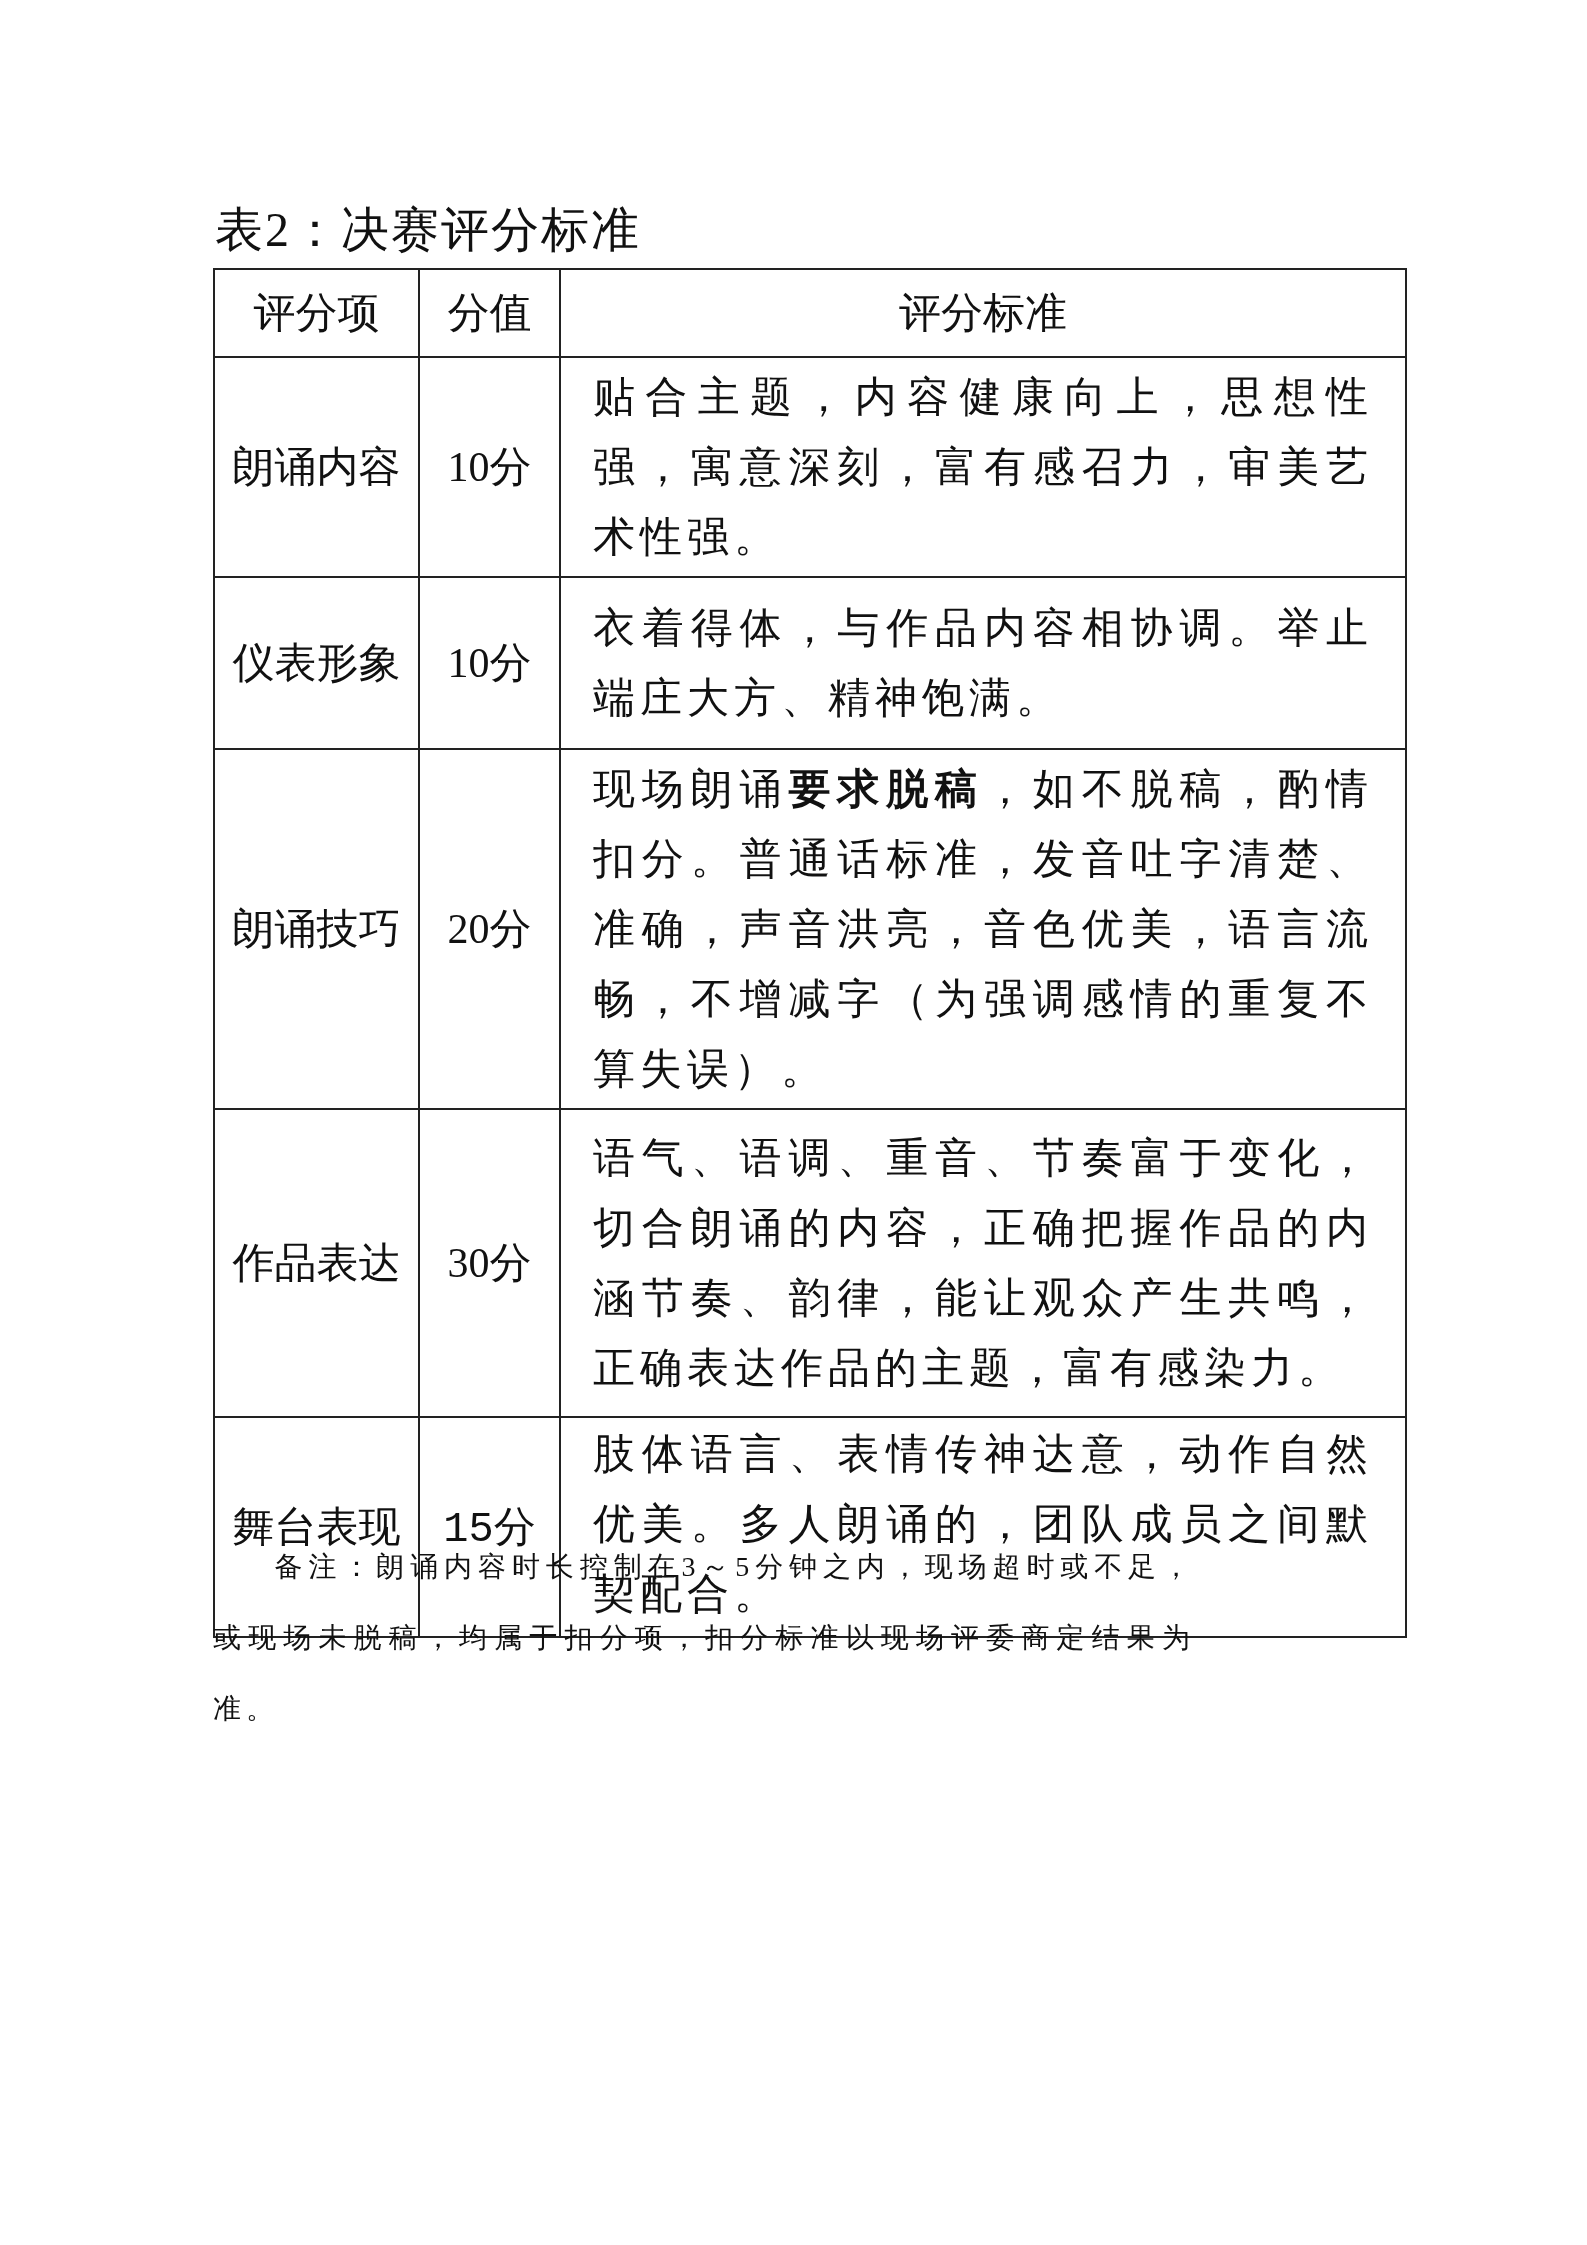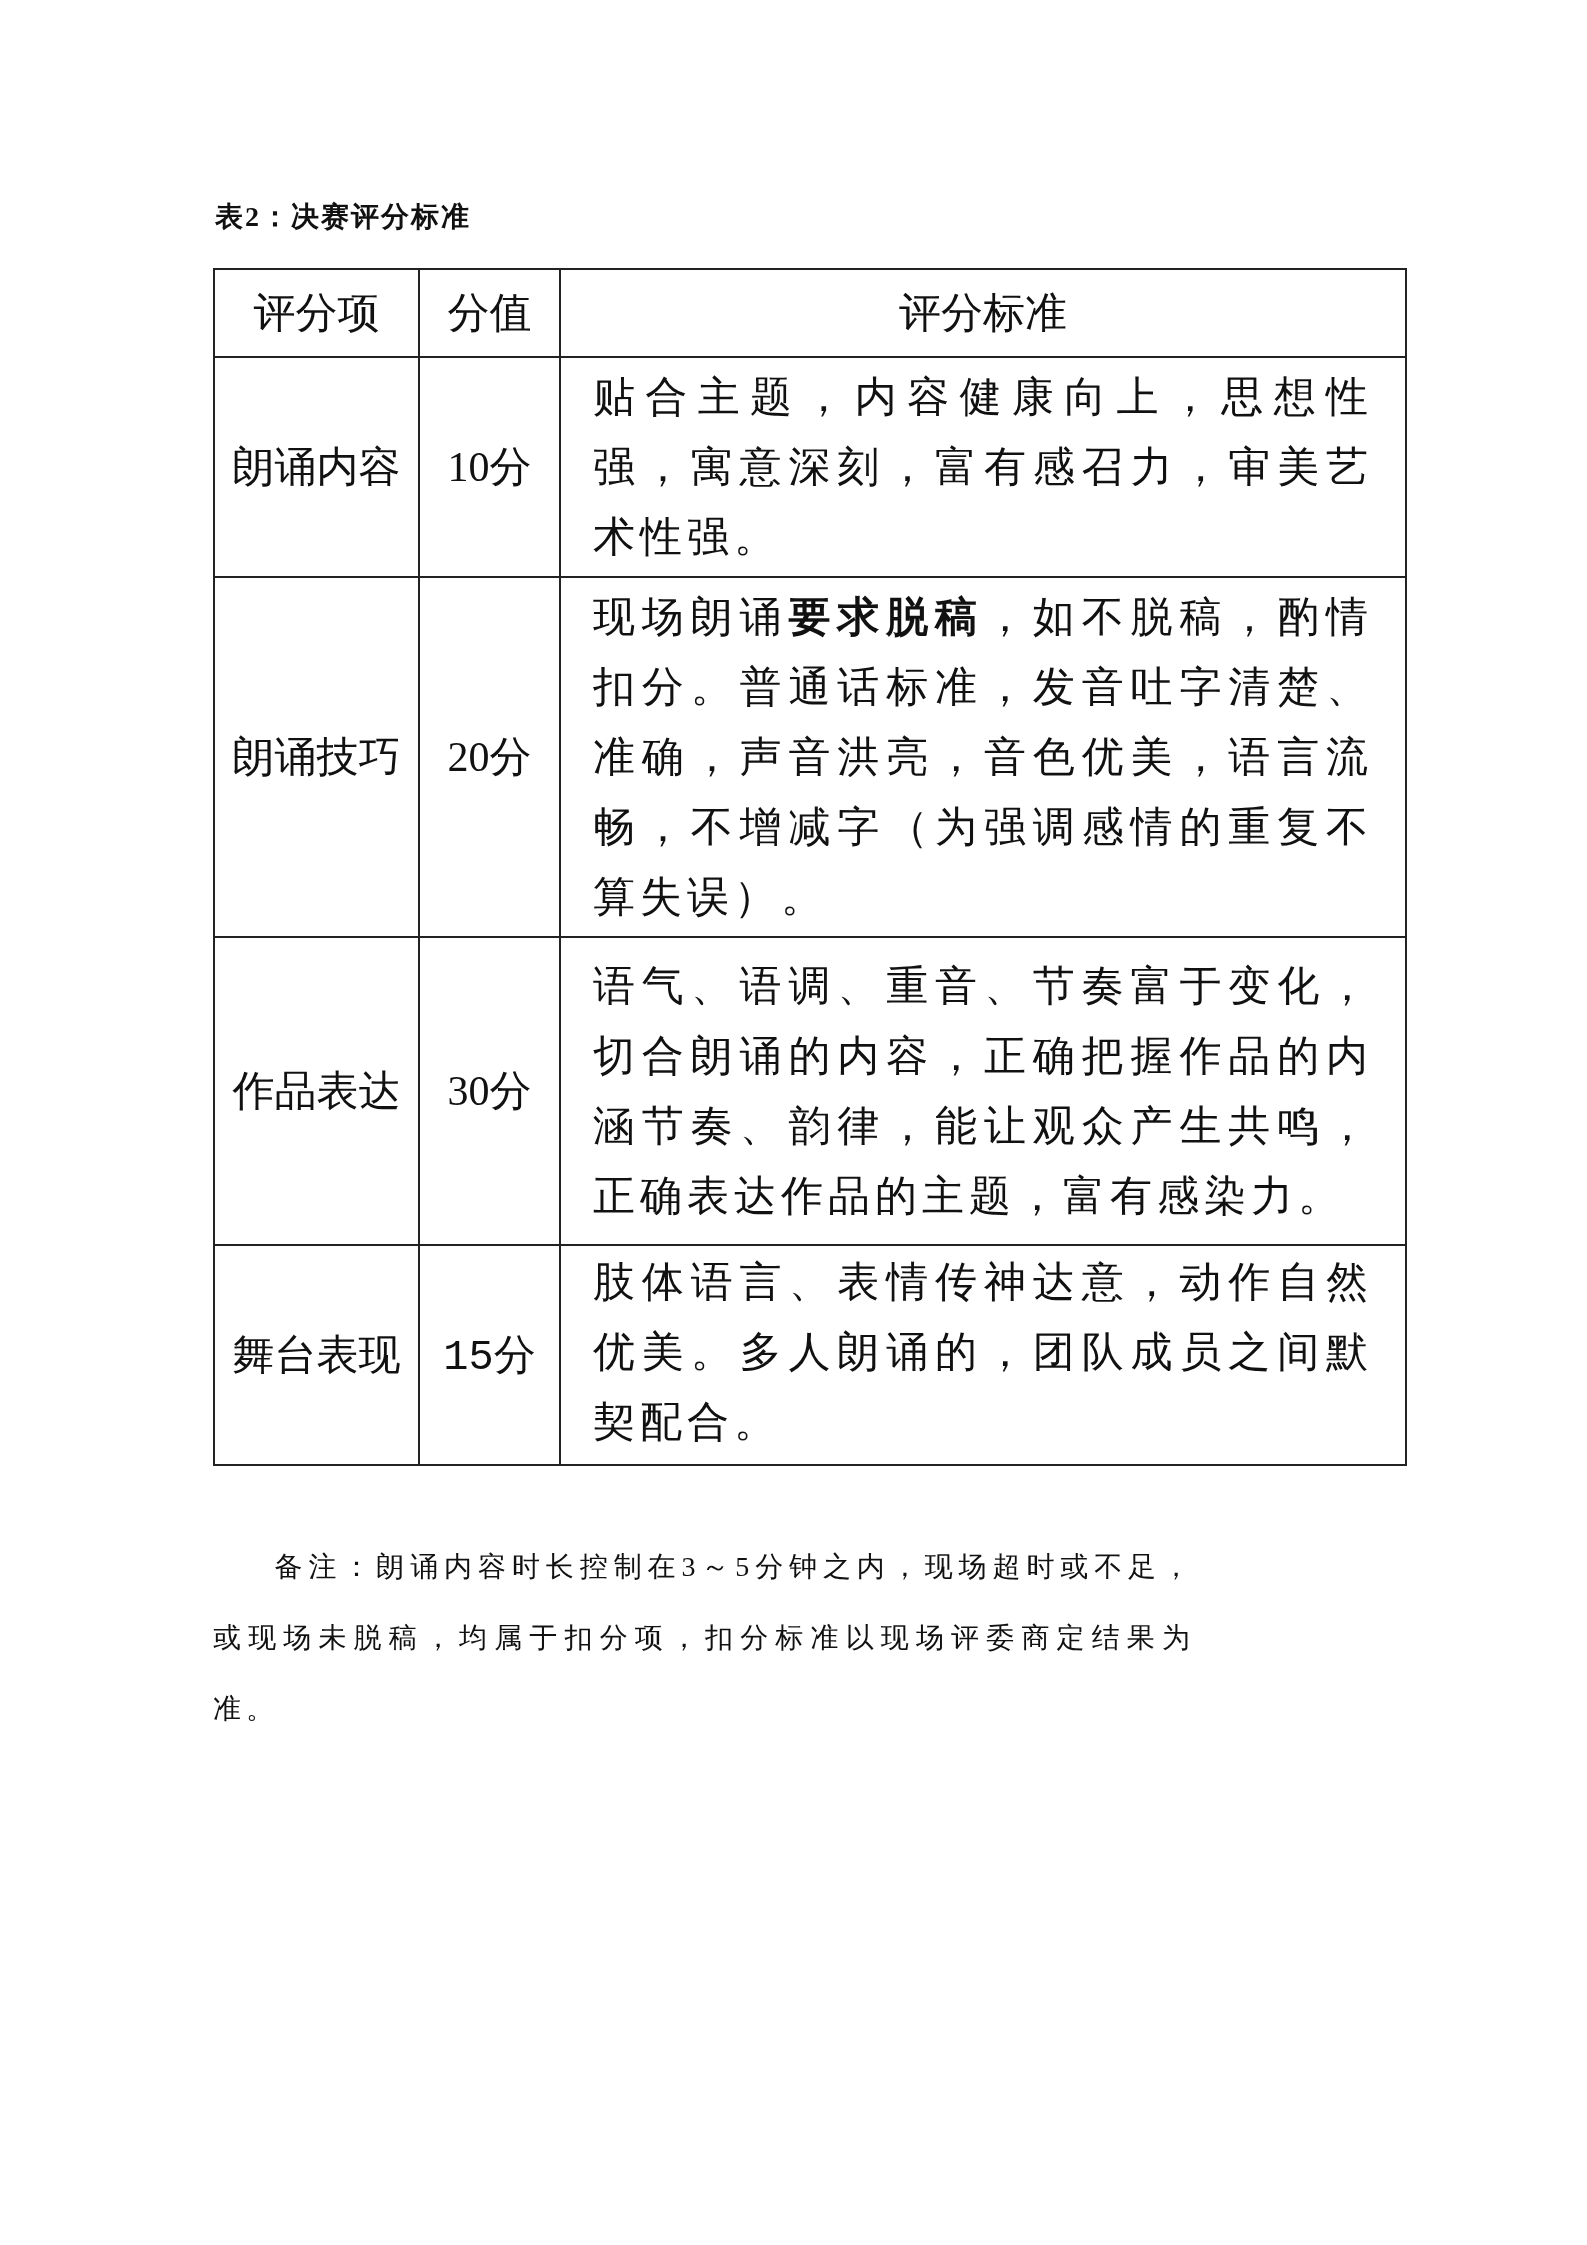--- a/index.html
+++ b/index.html
@@ -13,22 +13,22 @@
     height: 2245px;
     background: #ffffff;
     font-family: "Liberation Serif", "DejaVu Serif", serif;
     color: #111111;
     overflow: hidden;
   }
   .doc-title {
     position: absolute;
     left: 215px;
     top: 198px;
-    font-size: 28px;
-    font-weight: bold;
+    font-size: 48px;
+    font-weight: normal;
     letter-spacing: 2px;
     white-space: nowrap;
   }
   table.score-table {
     position: absolute;
     left: 213px;
     top: 268px;
     width: 1192px;
     border-collapse: collapse;
     table-layout: fixed;
@@ -98,20 +98,25 @@
         <th>分值</th>
         <th>评分标准</th>
       </tr>
 
       <tr class="r1">
         <td class="item-cell">朗诵内容</td>
         <td class="score-cell">10分</td>
         <td class="criteria-cell">贴合主题，内容健康向上，思想性强，寓意深刻，富有感召力，审美艺术性强。</td>
       </tr>
 
+      <tr class="r2">
+        <td class="item-cell">仪表形象</td>
+        <td class="score-cell">10分</td>
+        <td class="criteria-cell">衣着得体，与作品内容相协调。举止端庄大方、精神饱满。</td>
+      </tr>
 
       <tr class="r3">
         <td class="item-cell">朗诵技巧</td>
         <td class="score-cell">20分</td>
         <td class="criteria-cell"><span>现场朗诵</span><span class="bold-seg">要求脱稿</span><span>，如不脱稿，酌情扣分。普通话标准，发音吐字清楚、准确，声音洪亮，音色优美，语言流畅，不增减字（为强调感情的重复不算失误）。</span></td>
       </tr>
 
       <tr class="r4">
         <td class="item-cell">作品表达</td>
         <td class="score-cell">30分</td>

